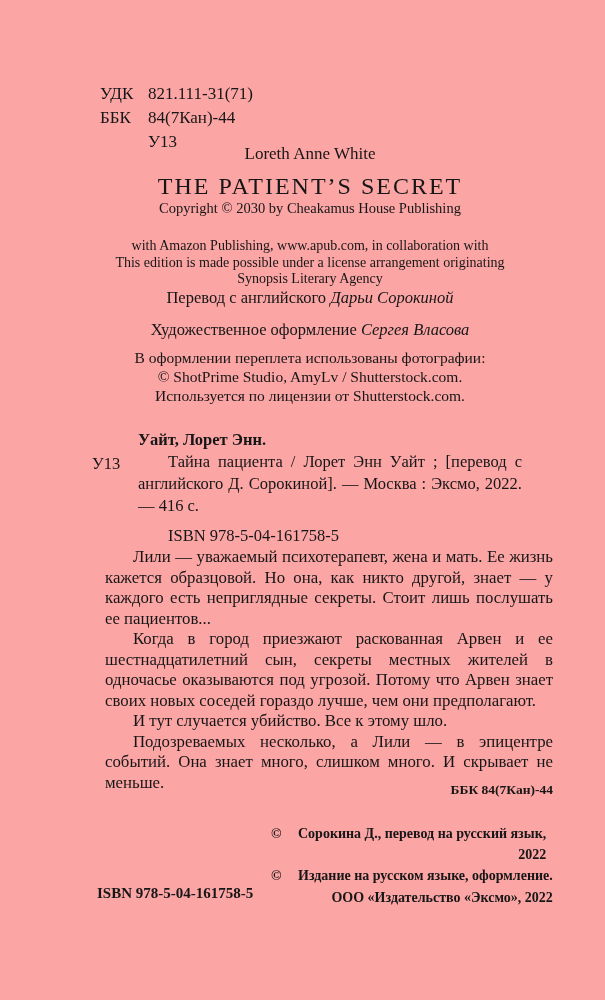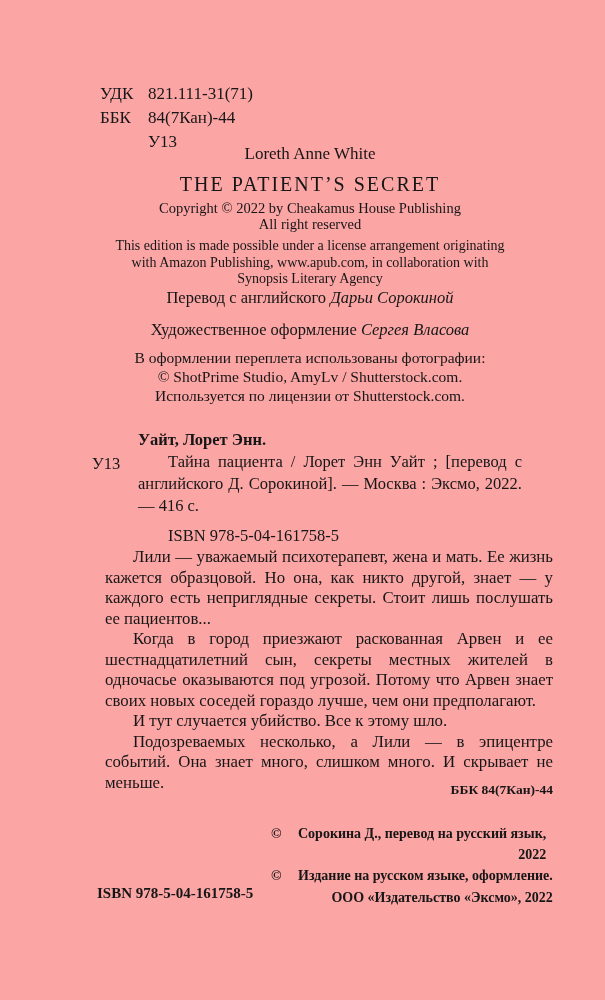--- a/index.html
+++ b/index.html
@@ -32,21 +32,21 @@
   .clab { width: 48px; }
   .cval { }
   
   .center {
     position: absolute;
     left: 75px;
     width: 470px;
     text-align: center;
   }
   .author-name { top: 144px; font-size: 17px; }
-  .book-title  { top: 173px; font-size: 20px; letter-spacing: 2px; }
+  .book-title  { top: 173px; font-size: 24px; letter-spacing: 2px; }
   .copy-line   { top: 200px; font-size: 14.5px; }
   .rights-line { top: 216px; font-size: 14.5px; }
   .license-note{ top: 238px; font-size: 14px; line-height: 16.5px; }
   .credit      { font-size: 16.5px; }
   .translation { top: 288px; }
   .design      { top: 320px; }
   .photo-note  { top: 348px; font-size: 15.5px; line-height: 19px; }
   .it { font-style: italic; }
   
   .biblio {
@@ -133,26 +133,25 @@
       <span class="cval">84(7Кан)-44</span>
     </div>
     <div class="crow">
       <span class="clab"></span>
       <span class="cval">У13</span>
     </div>
   </div>
 
   <div class="center author-name">Loreth Anne White</div>
   <div class="center book-title">THE PATIENT’S SECRET</div>
-  <div class="center copy-line">Copyright © 2022 by Cheakamus House Publishing</div>
-  <div class="center rights-line">All right reserved</div>
+  <div class="center copy-line">Copyright © 2030 by Cheakamus House Publishing</div>
 
   <div class="center license-note">
+    <div>with Amazon Publishing, www.apub.com, in collaboration with</div>
     <div>This edition is made possible under a license arrangement originating</div>
-    <div>with Amazon Publishing, www.apub.com, in collaboration with</div>
     <div>Synopsis Literary Agency</div>
   </div>
 
   <div class="center credit translation">
     <span>Перевод с английского </span><span class="it">Дарьи Сорокиной</span>
   </div>
 
   <div class="center photo-note">
     <div>В оформлении переплета использованы фотографии:</div>
     <div>© ShotPrime Studio, AmyLv / Shutterstock.com.</div>

